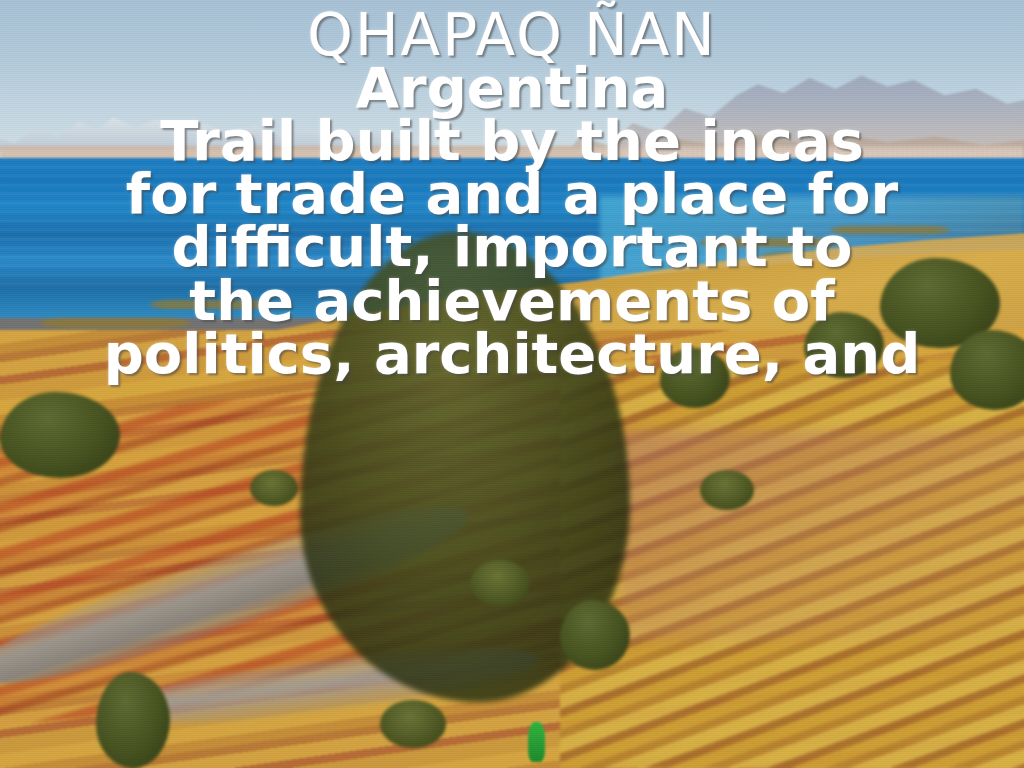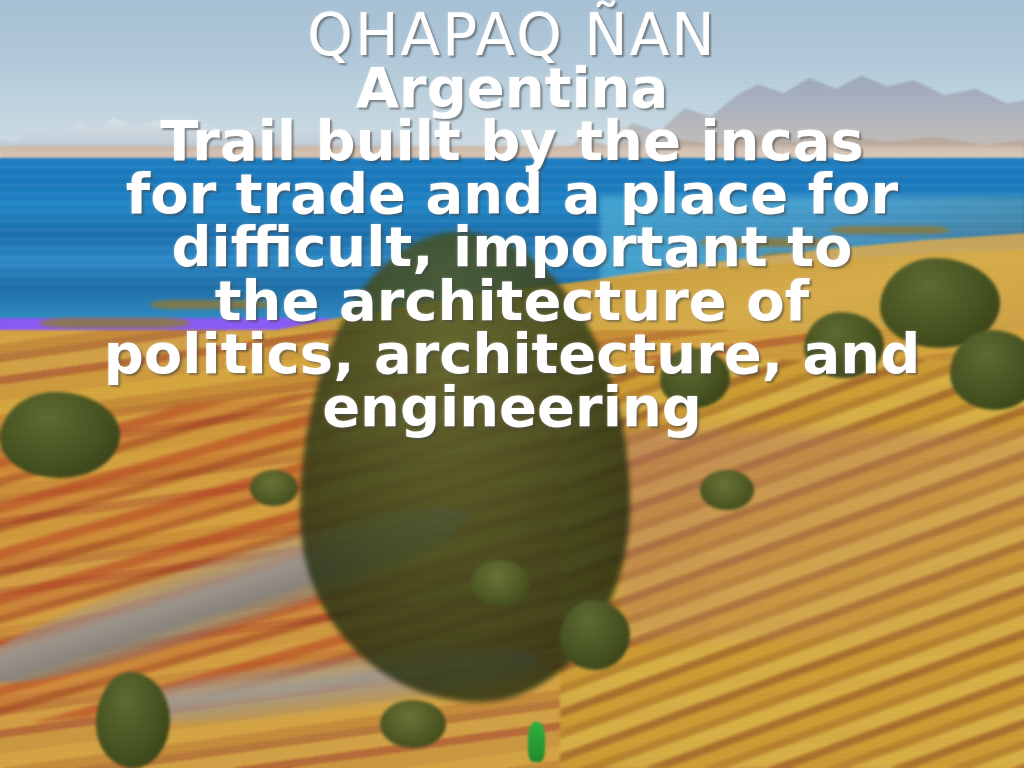--- a/index.html
+++ b/index.html
@@ -10,21 +10,21 @@
   }
   body {
     font-family: "DejaVu Sans", sans-serif;
   }
 
   #slide {
     position: relative;
     width: 1024px;
     height: 768px;
     overflow: hidden;
-    background: #8b5cf6;
+    background: #737373;
   }
 
   
   .photo {
     position: absolute;
     inset: 0;
     overflow: hidden;
   }
 
   
@@ -378,18 +378,17 @@
     <div class="photo-blur"></div>
     <div class="photo-grain"></div>
   </div>
 
   <div class="text-layer">
     <div class="line title">QHAPAQ ÑAN</div>
     <div class="line body-line">Argentina</div>
     <div class="line body-line">Trail built by the incas</div>
     <div class="line body-line">for trade and a place for</div>
     <div class="line body-line">difficult, important to</div>
-    <div class="line body-line">the architecture of</div>
+    <div class="line body-line">the achievements of</div>
     <div class="line body-line">politics, architecture, and</div>
-    <div class="line body-line">engineering</div>
   </div>
 
 </div>
 
 </body></html>

